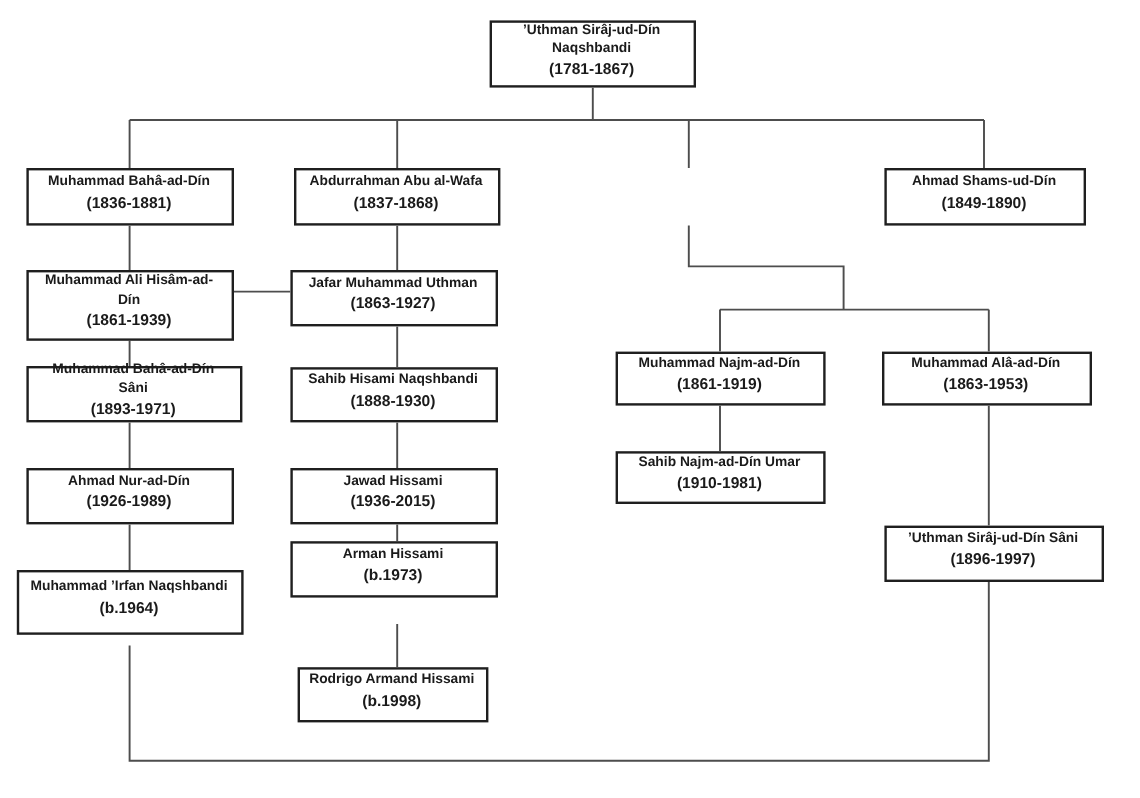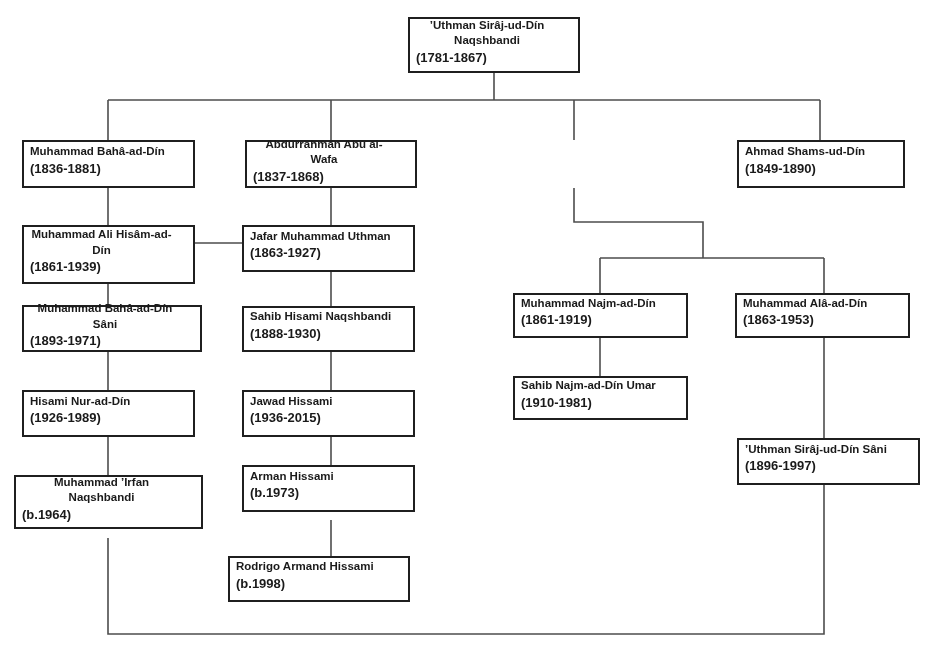--- a/index.html
+++ b/index.html
@@ -30,24 +30,24 @@
     stroke:var(--line);
     stroke-width:1.6;
   }
   .node{
     position:absolute;
     box-sizing:border-box;
     border:2px solid var(--border);
     background:var(--background);
     display:flex;
     flex-direction:column;
-    align-items:flex-start;
+    align-items:center;
     justify-content:center;
     text-align:center;
-    padding:2px 20px 8px 6px;
+    padding:2px 8px 8px 6px;
     color:var(--text);
     font-weight:bold;
   }
   .node .nm{
     font-size:11.5px;
     line-height:1.35;
   }
   .node .dt{
     font-size:13px;
     line-height:1.35;
@@ -124,40 +124,40 @@
     <span class="nm">Muhammad Bahâ-ad-Dín Sâni</span>
     <span class="dt">(1893-1971)</span>
   </div>
 
   <div class="node" style="left:242px;top:306px;width:173px;height:46px">
     <span class="nm">Sahib Hisami Naqshbandi</span>
     <span class="dt">(1888-1930)</span>
   </div>
 
   <div class="node" style="left:22px;top:390px;width:173px;height:47px">
-    <span class="nm">Hisami Nur-ad-Dín</span>
+    <span class="nm">Ahmad Nur-ad-Dín</span>
     <span class="dt">(1926-1989)</span>
   </div>
 
   <div class="node" style="left:242px;top:390px;width:173px;height:47px">
     <span class="nm">Jawad Hissami</span>
     <span class="dt">(1936-2015)</span>
   </div>
 
   <div class="node" style="left:14px;top:475px;width:189px;height:54px">
     <span class="nm">Muhammad ’Irfan Naqshbandi</span>
     <span class="dt">(b.1964)</span>
   </div>
 
-  <div class="node" style="left:242px;top:465px;width:173px;height:47px">
+  <div class="node" style="left:242px;top:451px;width:173px;height:47px">
     <span class="nm">Arman Hissami</span>
     <span class="dt">(b.1973)</span>
   </div>
 
-  <div class="node" style="left:228px;top:556px;width:182px;height:46px">
+  <div class="node" style="left:248px;top:556px;width:159px;height:46px">
     <span class="nm">Rodrigo Armand Hissami</span>
     <span class="dt">(b.1998)</span>
   </div>
 
   <div class="node" style="left:513px;top:293px;width:175px;height:45px">
     <span class="nm">Muhammad Najm-ad-Dín</span>
     <span class="dt">(1861-1919)</span>
   </div>
 
   <div class="node" style="left:735px;top:293px;width:175px;height:45px">

